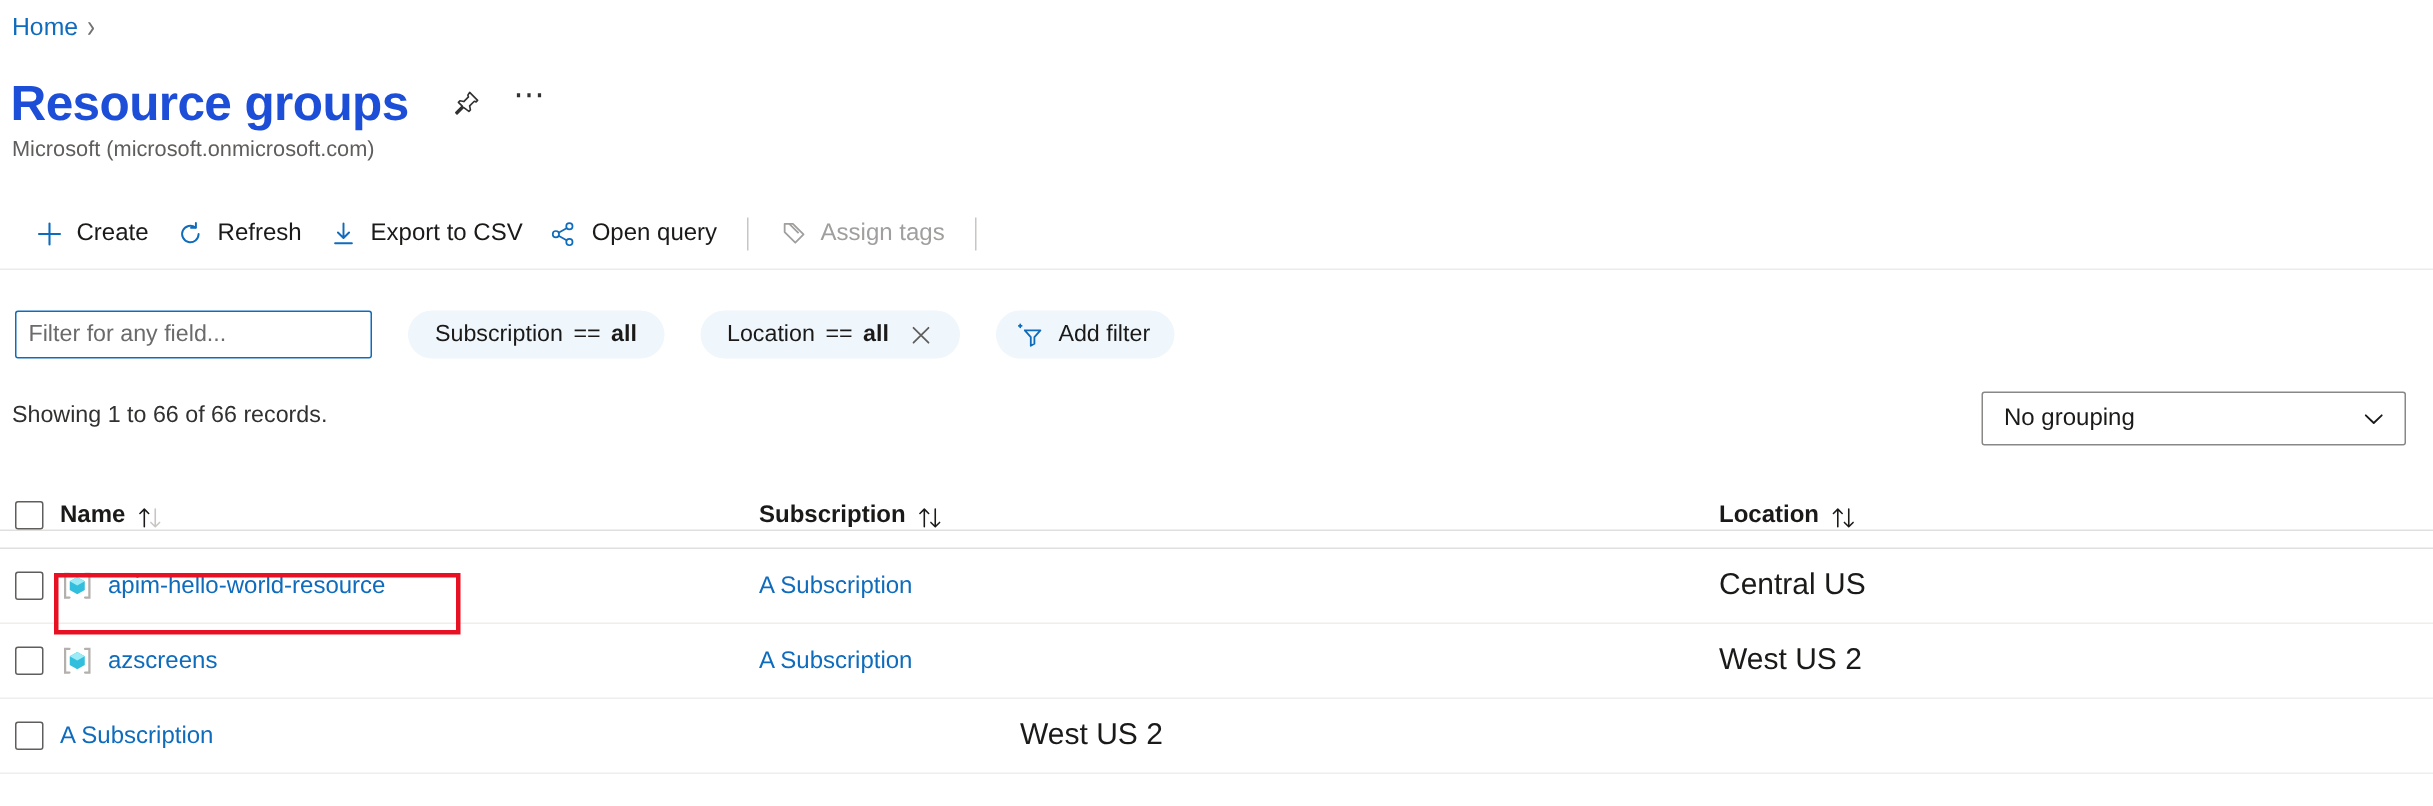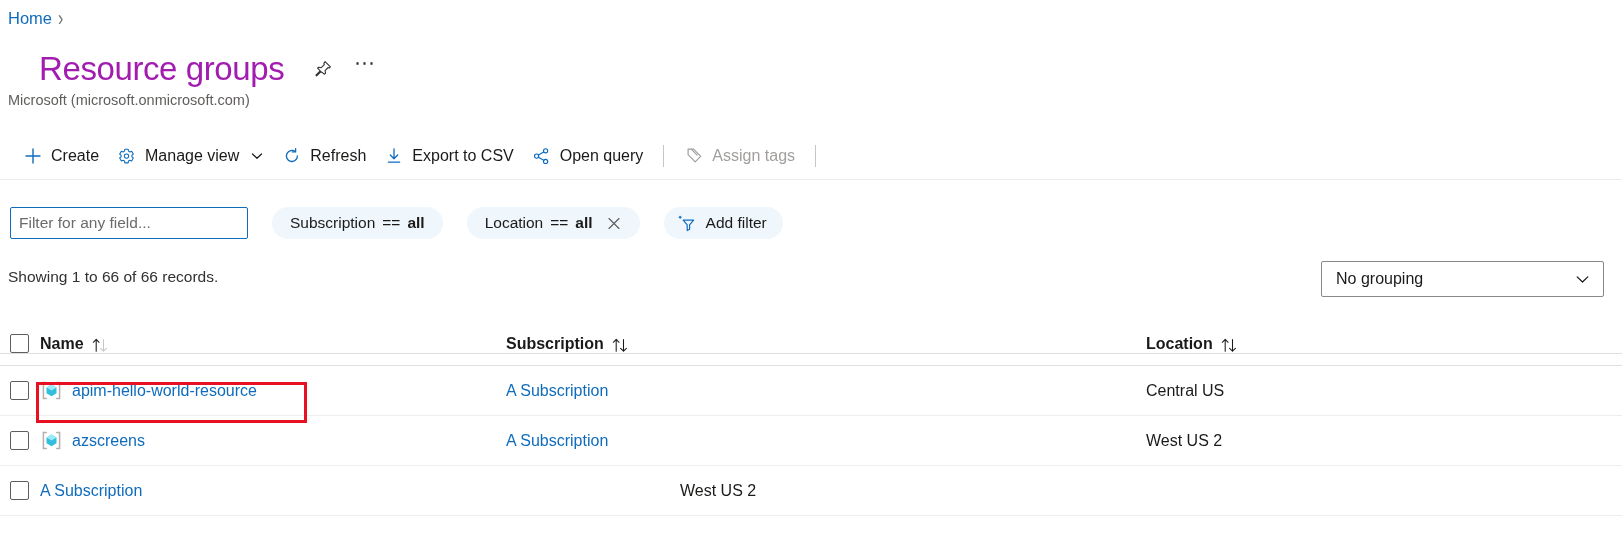--- a/index.html
+++ b/index.html
@@ -38,26 +38,25 @@
   }
 
   
   .title-row {
     position: absolute;
     left: 7px; top: 46px;
     display: flex; align-items: center; gap: 0;
   }
   .page-title {
     font-size: 33px;
-    font-weight: 400;
+    font-weight: 700;
     letter-spacing: -0.4px;
-    color: #a21caf;
+    color: #1d4ed8;
     line-height: 40px;
     white-space: nowrap;
-    margin-left: 32px;
   }
   .title-icon-btn {
     width: 34px; height: 34px;
     display: inline-flex; align-items: center; justify-content: center;
     cursor: pointer;
     color: #323130;
   }
   .pin-btn { margin-left: 22px; }
   .ellipsis-btn {
     margin-left: 8px;
@@ -259,21 +258,21 @@
     margin-right: 10px;
   }
   .cell-link {
     color: #0f6cbd;
     font-size: 16px;
     cursor: pointer;
     white-space: nowrap;
   }
   .cell-text {
     color: #1b1a19;
-    font-size: 16px;
+    font-size: 20px;
     white-space: nowrap;
   }
   .name-cell { display: flex; align-items: center; }
 
   
   .hl-box {
     position: absolute;
     border: 3px solid #e81123;
     box-sizing: border-box;
     pointer-events: none;
@@ -305,34 +304,20 @@
 
     <div class="cmd">
       <span class="cmd-icon">
         <svg width="18" height="18" viewBox="0 0 18 18">
             <path d="M9 2v14M2 9h14" stroke="#0f6cbd" stroke-width="1.4" stroke-linecap="round"></path>
           </svg>
       </span>
       <span>Create</span>
     </div>
 
-    <div class="cmd">
-      <span class="cmd-icon">
-        <svg width="19" height="19" viewBox="0 0 20 20" fill="none">
-          <path d="M8.2 2.4h3.6l.3 1.9 1.5.9 1.8-.8 1.8 3.1-1.5 1.2v1.7l1.5 1.2-1.8 3.1-1.8-.8-1.5.9-.3 1.9H8.2l-.3-1.9-1.5-.9-1.8.8L2.8 11.6l1.5-1.2V8.7L2.8 7.5l1.8-3.1 1.8.8 1.5-.9.3-1.9z" stroke="#0f6cbd" stroke-width="1.1" stroke-linejoin="round"></path>
-          <circle cx="10" cy="9.6" r="2.3" stroke="#0f6cbd" stroke-width="1.1"></circle>
-        </svg>
-      </span>
-      <span>Manage view</span>
-      <span class="chev">
-        <svg width="14" height="14" viewBox="0 0 14 14">
-            <path d="M2.5 5l4.5 4.3L11.5 5" stroke="#1b1a19" stroke-width="1.2" fill="none" stroke-linecap="round" stroke-linejoin="round"></path>
-          </svg>
-      </span>
-    </div>
 
     <div class="cmd">
       <span class="cmd-icon">
         <svg width="18" height="18" viewBox="0 0 18 18" fill="none">
           <path d="M14.4 9a5.5 5.5 0 1 1-2.1-4.35" stroke="#0f6cbd" stroke-width="1.3" stroke-linecap="round"></path>
           <path d="M12.6 1.6v3.3h-3.3" stroke="#0f6cbd" stroke-width="1.3" stroke-linecap="round" stroke-linejoin="round"></path>
         </svg>
       </span>
       <span>Refresh</span>
     </div>

